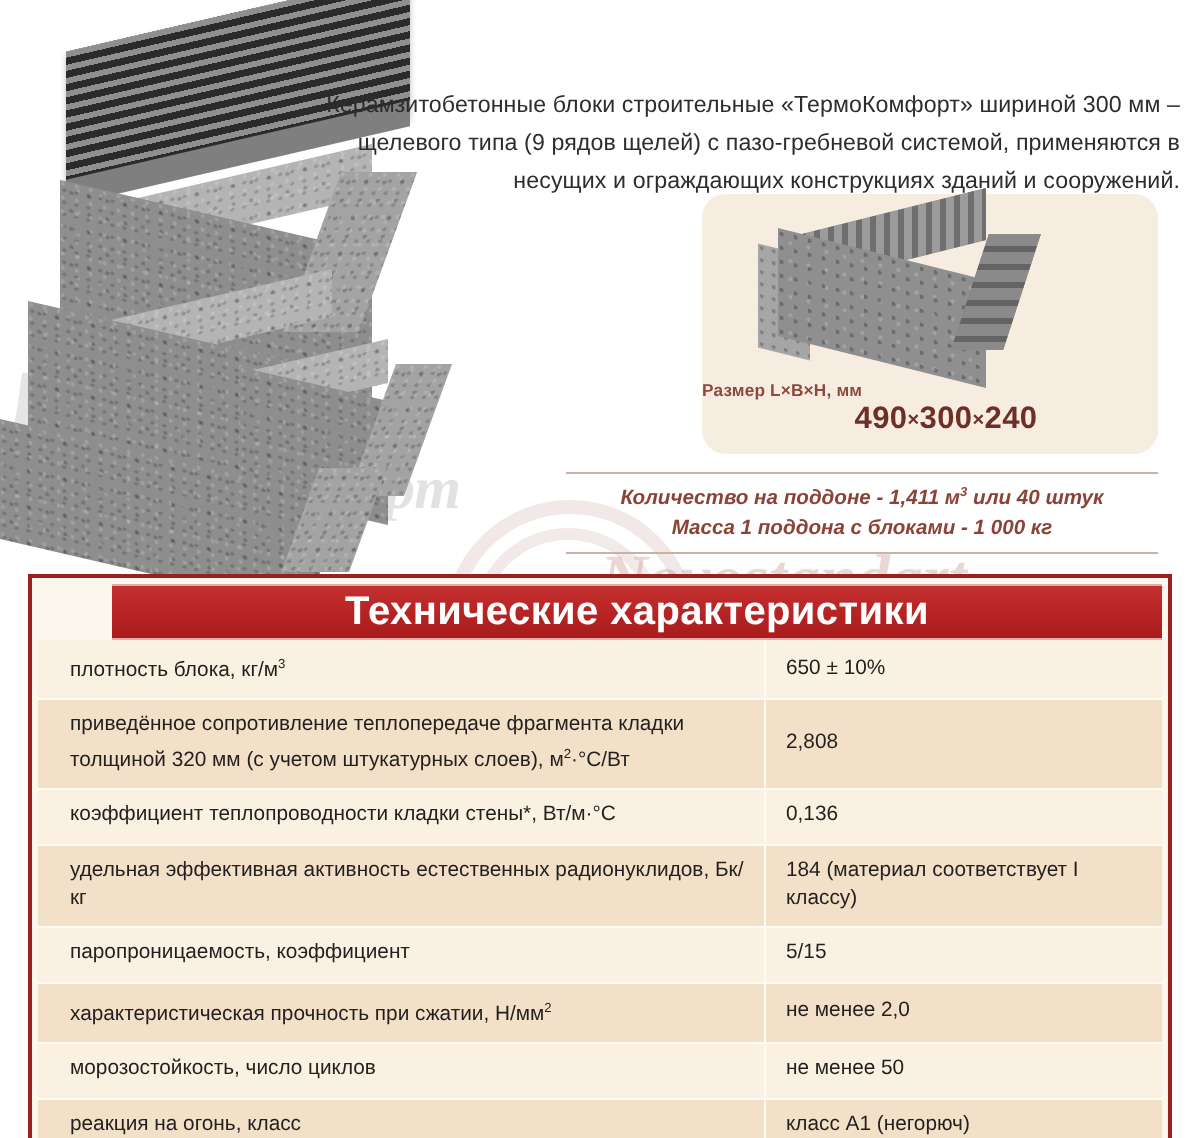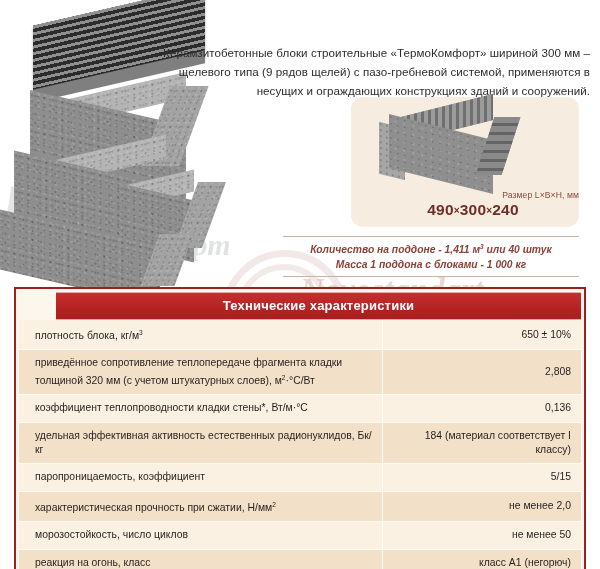--- a/index.html
+++ b/index.html
@@ -167,23 +167,23 @@
     left: 22px;
     top: 10px;
     width: 150px;
     height: 78px;
   }
   .size-cap {
     position: absolute;
     left: 0;
     right: 0;
     top: 93px;
-    text-align: right;
+    text-align: left;
     font-size: 8.6px;
-    font-weight: 400;
+    font-weight: 700;
     color: #8c4a3f;
     letter-spacing: 0.1px;
   }
   .size-val {
     position: absolute;
     left: 16px;
     right: 0;
     top: 104px;
     text-align: center;
     font-size: 15.5px;
@@ -225,21 +225,21 @@
     background: #fdf6ec;
     padding: 3px;
     box-sizing: border-box;
   }
   .spec-head {
     height: 26px;
     line-height: 26px;
     text-align: center;
     background: linear-gradient(to bottom, #c43030 0%, #b62323 55%, #a81d1d 100%);
     color: #ffffff;
-    font-size: 13px;
+    font-size: 20px;
     font-weight: 700;
     letter-spacing: 0.2px;
     border-top: 1px solid #e8a9a9;
     border-bottom: 1px solid #e8a9a9;
     margin-left: 37px;
   }
   table.specs {
     width: 100%;
     border-collapse: collapse;
     table-layout: fixed;
@@ -253,21 +253,21 @@
   }
   table.specs tr:last-child td { border-bottom: none; }
   td.p-name {
     padding: 6px 8px 6px 16px;
     text-align: left;
     border-right: 1.6px solid #fffaf2;
   }
   td.p-val {
     width: 178px;
     padding: 6px 10px;
-    text-align: right;
+    text-align: left;
   }
   tr.odd  td { background: #fbf1e2; }
   tr.even td { background: #f3e0c8; }
   sup.u { font-size: 6.6px; vertical-align: 4px; }
 </style>
 </head>
 <body>
 
 <div id="page">
 

